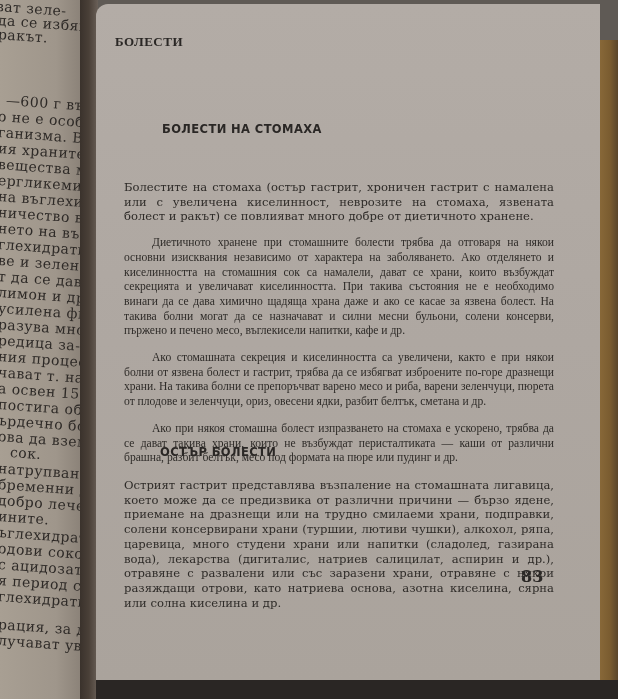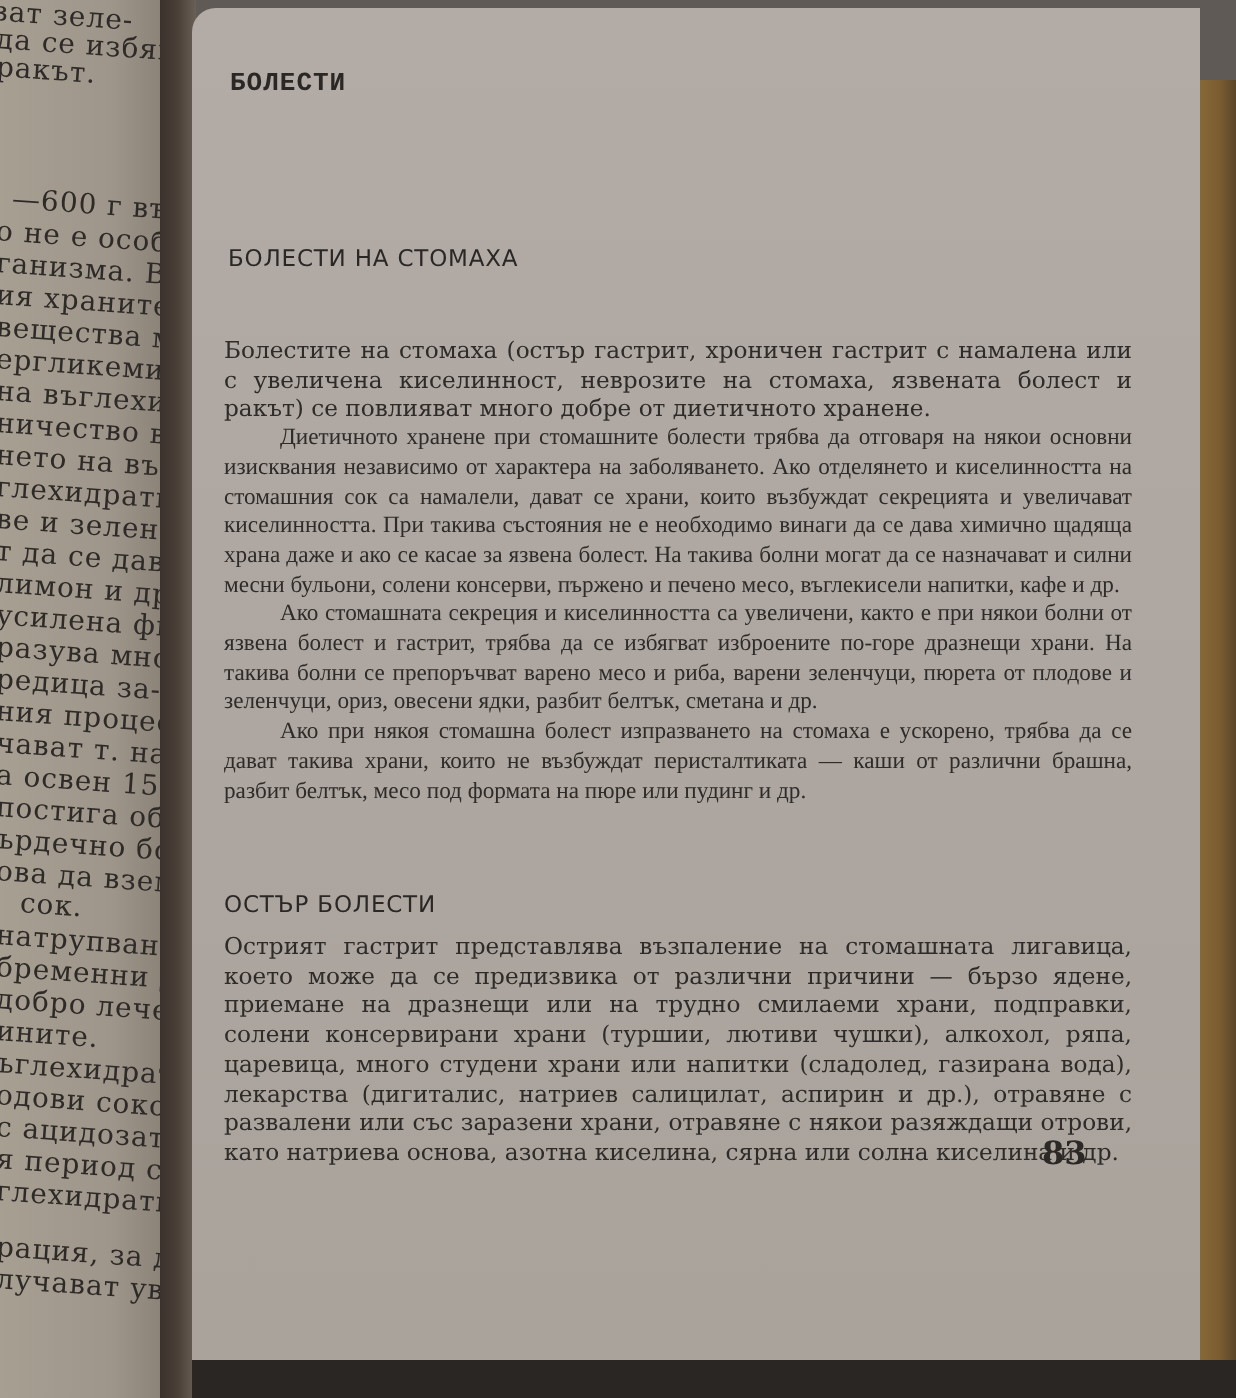--- a/index.html
+++ b/index.html
@@ -31,33 +31,33 @@
     background:linear-gradient(180deg,#b3aca6 0%,#aea7a1 50%,#aaa39c 100%);
     border-radius:12px 0 0 0;
     color:#2b2826;
   }
   .bottom-shadow {
     position:absolute; left:96px; top:680px; width:522px; height:19px;
     background:#2a2624;
   }
   .running-head {
     position:absolute; left:19px; top:30px;
-    font-family:Liberation Mono, monospace;
+    font-family:Liberation Serif, serif;
     font-weight:bold; font-size:13px; letter-spacing:0.5px; color:#2a2725;
   }
   .section-heading {
     position:absolute;
     font-family:"DejaVu Sans", "Liberation Sans", sans-serif;
-    font-weight:normal; font-size:11.5px; letter-spacing:0.4px; color:#2a2725;
+    font-weight:bold; font-size:11.5px; letter-spacing:0.4px; color:#2a2725;margin-left:48px;
   }
   .text-block {
     position:absolute; left:16px; width:454px;
     font-size:11.6px; line-height:14.7px; text-align:justify; color:#2e2b28;
   }
-  .text-block p { margin:0; }
+  .text-block p { margin:12px; }
   .text-block p.indent { text-indent:28px;font-family:Liberation Serif, serif; }
   .page-number {
     position:absolute; left:425px; top:563px; font-size:16px; color:#2b2826;font-weight:bold;
   }
 </style>
 </head>
 <body>
 
 <div class="left-page">
   <div class="left-line" style="left:-4px;top:-2px">ват зеле-</div>

